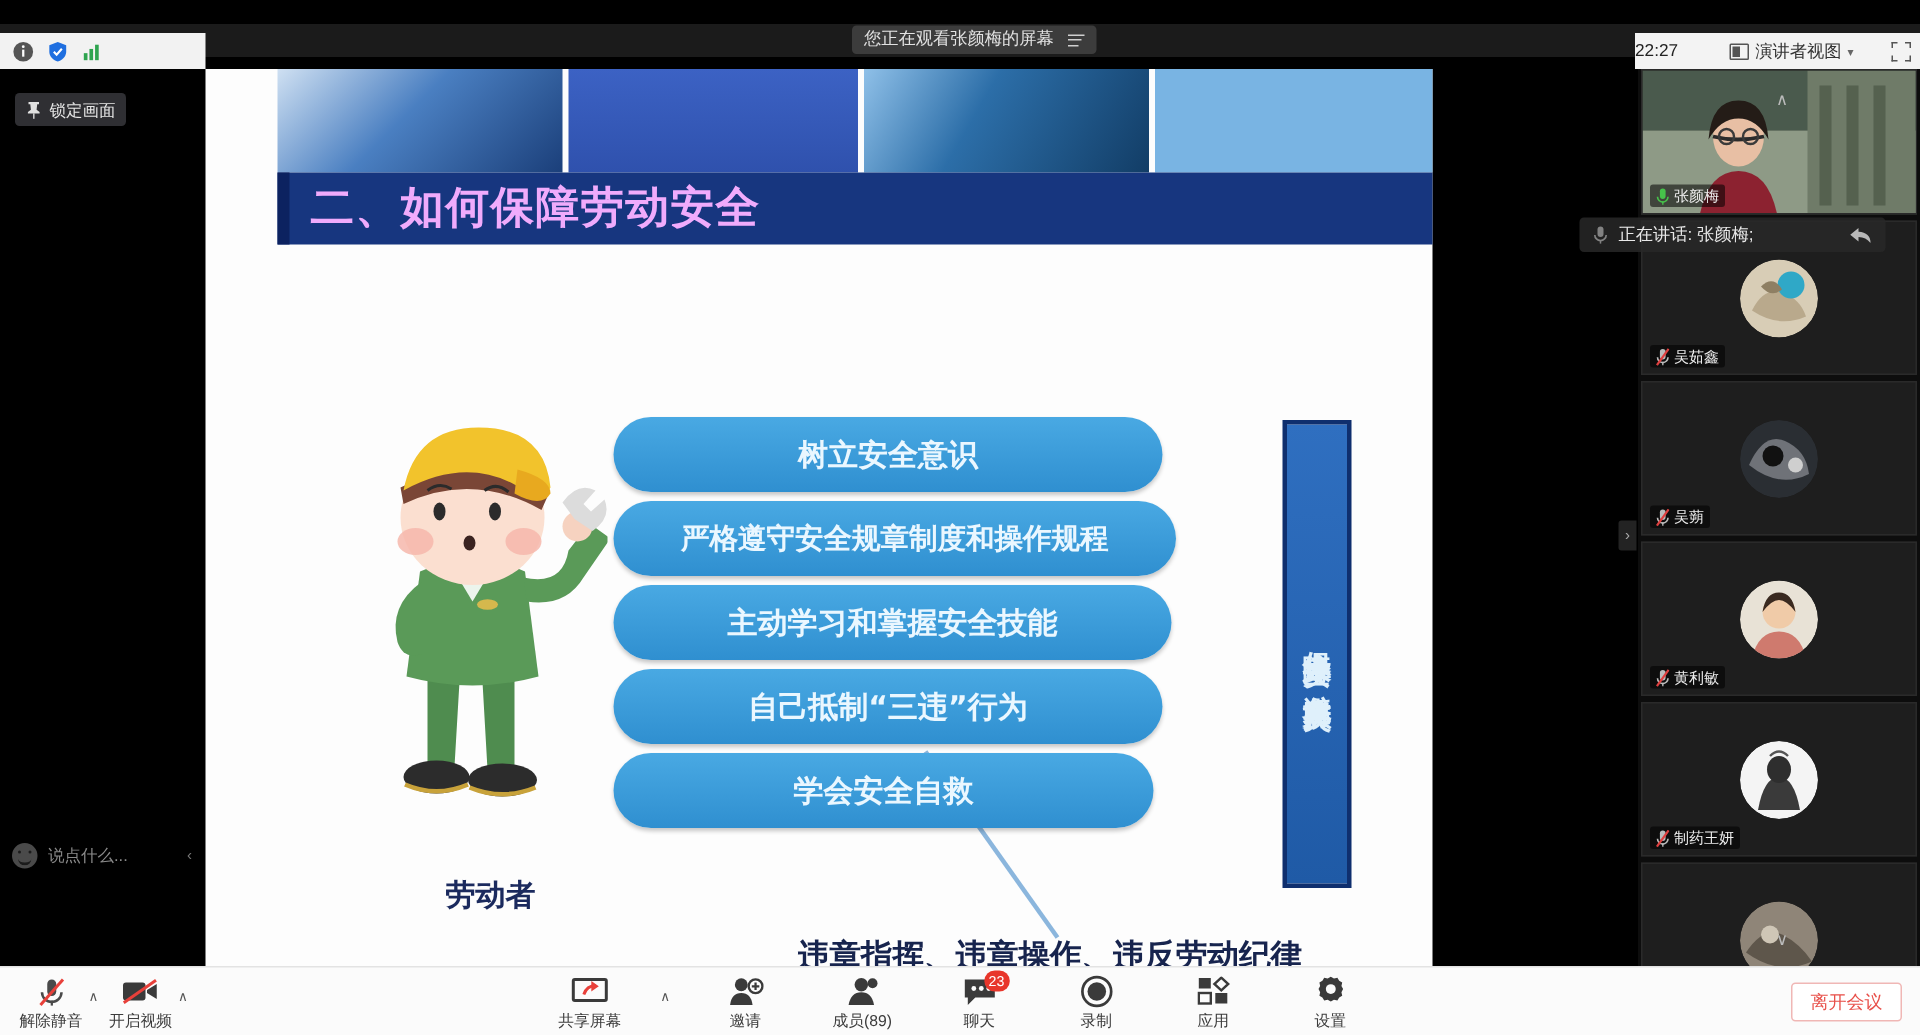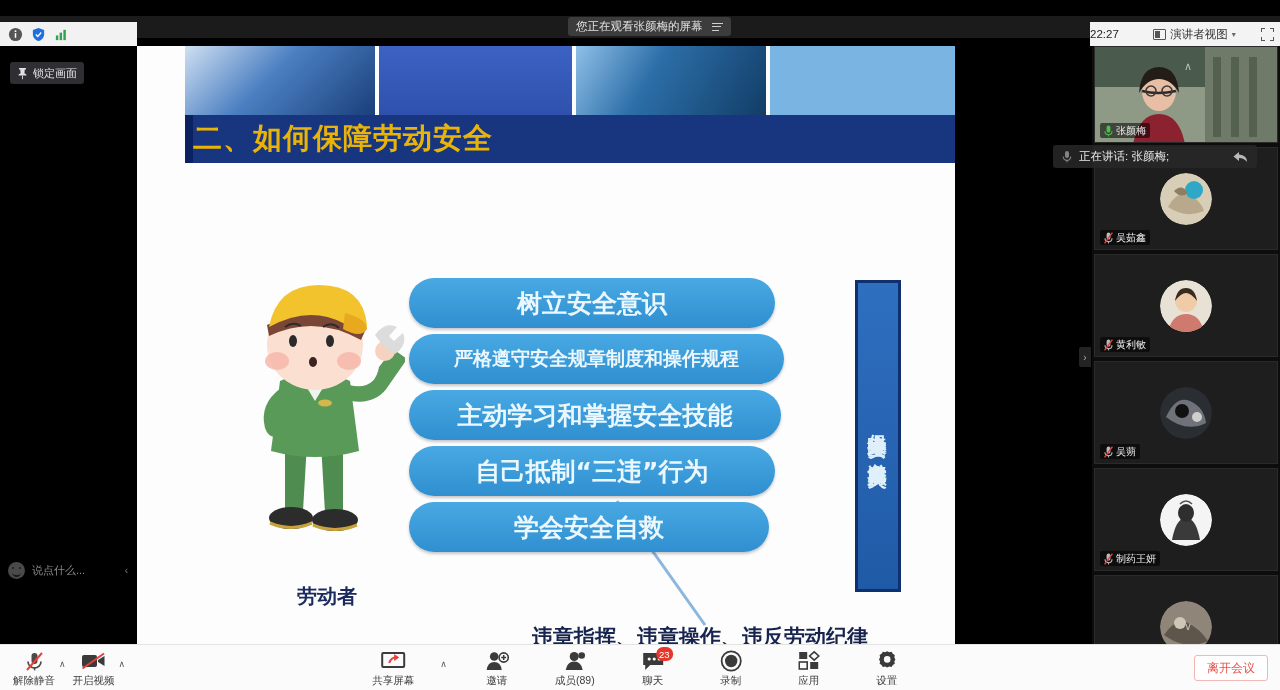--- a/index.html
+++ b/index.html
@@ -101,41 +101,41 @@
   .banner .p4 { flex: 1 1 auto; background: #79b4e3; }
   .titlebar-slide {
     position: absolute; left: 48px; top: 69px; width: 770px; height: 48px;
     background: #17367f;
     display: flex; align-items: center;
   }
   .titlebar-slide .accent {
     width: 8px; height: 48px; background: #0c2260;
   }
   .slide-title {
-    color: #eab308; font-size: 29px; font-weight: bold; letter-spacing: 1px;
-    font-family: "DejaVu Sans", sans-serif;
+    color: #f0abfc; font-size: 29px; font-weight: bold; letter-spacing: 1px;
+    padding-left: 14px; font-family: "DejaVu Sans", sans-serif;
   }
 
   .slide-body { position: absolute; left: 0; top: 117px; width: 818px; height: 481px; }
 
   
   .worker { position: absolute; left: 88px; top: 110px; width: 180px; height: 280px; }
   .worker-label {
     position: absolute; left: 120px; top: 420px; width: 140px; text-align: center;
     font-size: 20px; font-weight: bold; color: #1b2a5e; font-family: "DejaVu Sans", sans-serif;
   }
 
   
   .pills { position: absolute; left: 272px; top: 115px; width: 375px; }
   .pill {
     height: 50px; margin-bottom: 6px; border-radius: 26px;
     background: linear-gradient(180deg,#49a9e3 0%,#2f8fd0 100%);
     box-shadow: 0 2px 3px rgba(0,0,0,0.22);
     display: flex; align-items: center; justify-content: center;
-    color: #eaf7ff; font-size: 25px; font-weight: bold;
+    color: #eaf7ff; font-size: 20px; font-weight: bold;
     font-family: "DejaVu Sans", sans-serif; white-space: nowrap;
   }
   .pill.w1 { width: 366px; }
   .pill.w2 { width: 375px; font-size: 19px; }
   .pill.w3 { width: 372px; }
   .pill.w4 { width: 366px; }
   .pill.w5 { width: 360px; }
 
   
   .vbox {
@@ -452,54 +452,54 @@
           <rect x="4.1" y="9.2" width="0.9" height="2.3" fill="#bbb"></rect>
           <line x1="0.6" y1="11.4" x2="8.4" y2="0.6" stroke="#e04040" stroke-width="1.5"></line>
         </svg>
         <span>吴茹鑫</span>
       </div>
     </div>
 
     <div class="tile">
       <div class="avatar">
         <svg viewBox="0 0 52 52" width="52" height="52">
-          <circle cx="26" cy="26" r="26" fill="#e8e2d6"></circle>
-          <circle cx="26" cy="21" r="11" fill="#f0cba8"></circle>
-          <path d="M15 21 q2 -13 11 -13 q9 0 11 13 q-6 -8 -11 -8 q-5 0 -11 8 Z" fill="#3a2a20"></path>
-          <path d="M8 52 q4 -18 18 -18 q14 0 18 18 Z" fill="#cf7a6e"></path>
+          <circle cx="26" cy="26" r="26" fill="#2a2e33"></circle>
+          <path d="M6 30 q10 -22 24 -16 q14 6 16 22 q-20 10 -40 -6 Z" fill="#6f7278"></path>
+          <circle cx="22" cy="24" r="7" fill="#111"></circle>
+          <circle cx="37" cy="30" r="5" fill="#cfcfcf"></circle>
         </svg>
       </div>
       <div class="namechip">
         <svg class="mic" viewBox="0 0 9 12">
           <rect x="2.6" y="0.6" width="3.8" height="7" rx="1.9" fill="#bbb"></rect>
           <path d="M1 6.2 a3.5 3.5 0 0 0 7 0" fill="none" stroke="#bbb" stroke-width="1.1"></path>
           <rect x="4.1" y="9.2" width="0.9" height="2.3" fill="#bbb"></rect>
           <line x1="0.6" y1="11.4" x2="8.4" y2="0.6" stroke="#e04040" stroke-width="1.5"></line>
         </svg>
-        <span>黄利敏</span>
+        <span>吴蒴</span>
       </div>
     </div>
 
     <div class="tile">
       <div class="avatar">
         <svg viewBox="0 0 52 52" width="52" height="52">
-          <circle cx="26" cy="26" r="26" fill="#2a2e33"></circle>
-          <path d="M6 30 q10 -22 24 -16 q14 6 16 22 q-20 10 -40 -6 Z" fill="#6f7278"></path>
-          <circle cx="22" cy="24" r="7" fill="#111"></circle>
-          <circle cx="37" cy="30" r="5" fill="#cfcfcf"></circle>
+          <circle cx="26" cy="26" r="26" fill="#e8e2d6"></circle>
+          <circle cx="26" cy="21" r="11" fill="#f0cba8"></circle>
+          <path d="M15 21 q2 -13 11 -13 q9 0 11 13 q-6 -8 -11 -8 q-5 0 -11 8 Z" fill="#3a2a20"></path>
+          <path d="M8 52 q4 -18 18 -18 q14 0 18 18 Z" fill="#cf7a6e"></path>
         </svg>
       </div>
       <div class="namechip">
         <svg class="mic" viewBox="0 0 9 12">
           <rect x="2.6" y="0.6" width="3.8" height="7" rx="1.9" fill="#bbb"></rect>
           <path d="M1 6.2 a3.5 3.5 0 0 0 7 0" fill="none" stroke="#bbb" stroke-width="1.1"></path>
           <rect x="4.1" y="9.2" width="0.9" height="2.3" fill="#bbb"></rect>
           <line x1="0.6" y1="11.4" x2="8.4" y2="0.6" stroke="#e04040" stroke-width="1.5"></line>
         </svg>
-        <span>吴蒴</span>
+        <span>黄利敏</span>
       </div>
     </div>
 
     <div class="tile">
       <div class="avatar">
         <svg viewBox="0 0 52 52" width="52" height="52">
           <circle cx="26" cy="26" r="26" fill="#f4f4f4"></circle>
           <path d="M12 46 q4 -22 14 -22 q10 0 14 22 Z" fill="#3a3a3a"></path>
           <ellipse cx="26" cy="19" rx="8" ry="9" fill="#2e2e2e"></ellipse>
           <path d="M20 10 q6 -6 12 0" stroke="#555" stroke-width="1.6" fill="none"></path>

